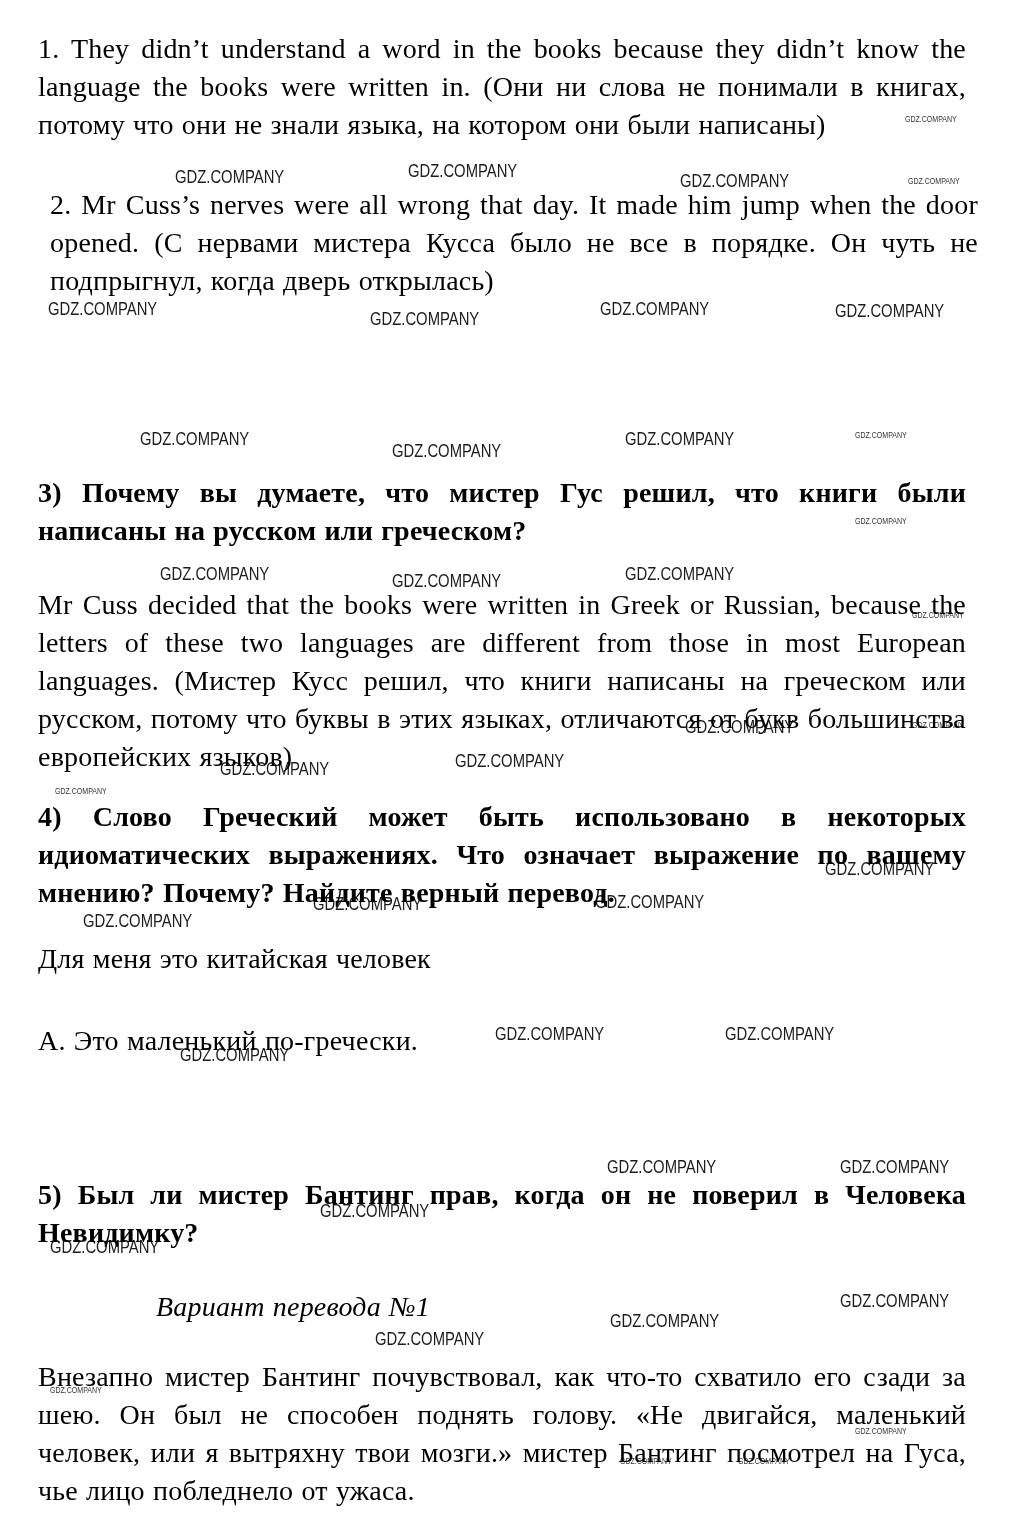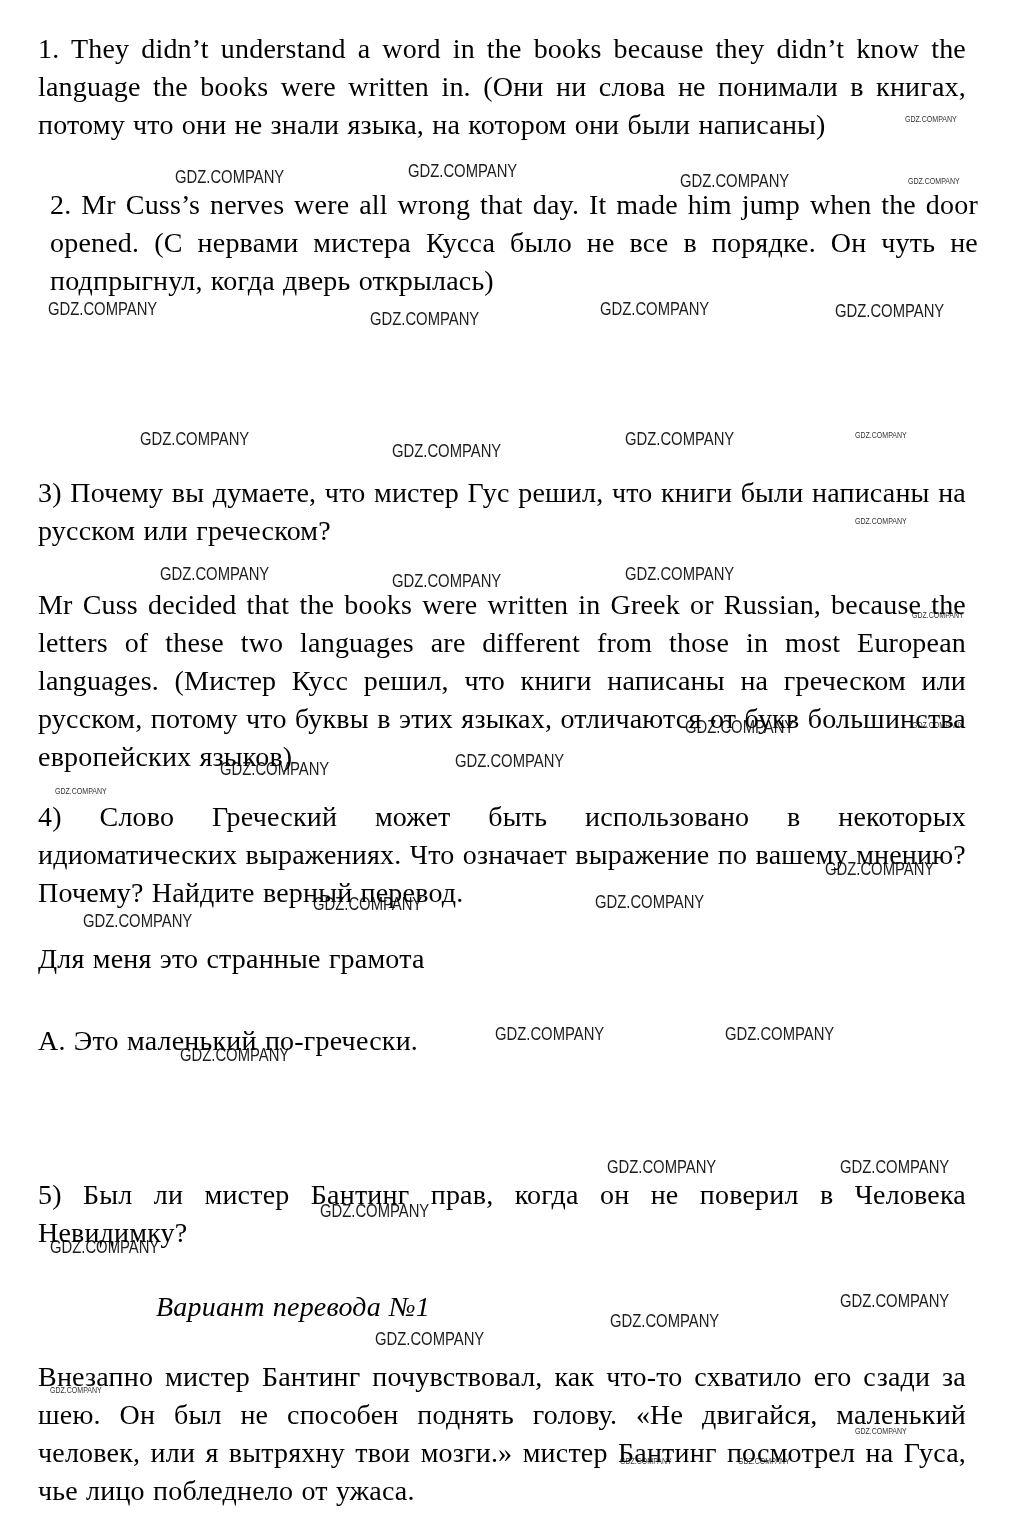--- a/index.html
+++ b/index.html
@@ -21,21 +21,21 @@
     left: 38px;
     width: 928px;
     margin: 0;
     font-size: 28px;
     line-height: 1.36;
     text-align: justify;
     letter-spacing: 0.2px;
     word-spacing: 1px;
   }
   .para.b {
-    font-weight: normal;
+    font-weight: bold;
   }
   .para.ic {
     font-style: italic;
     text-align: left;
     width: 700px;
     left: 156px;
   }
   .para.nj {
     text-align: left;
   }
@@ -106,19 +106,19 @@
       <span class="wm sm" style="left: 855px; top: 1426px;">GDZ.COMPANY</span>
       <span class="wm sm" style="left: 620px; top: 1456px;">GDZ.COMPANY</span>
       <span class="wm sm" style="left: 738px; top: 1456px;">GDZ.COMPANY</span>
     </div>
 
   <p class="para" style="top: 30px; font-family: Liberation Serif, serif;">1. They didn’t understand a word in the books because they didn’t know the language the books were written in. (Они ни слова не понимали в книгах, потому что они не знали языка, на котором они были написаны)</p>
   <p class="para" style="top: 186px; margin-left: 12px;">2. Mr Cuss’s nerves were all wrong that day. It made him jump when the door opened. (С нервами мистера Кусса было не все в порядке. Он чуть не подпрыгнул, когда дверь открылась)</p>
   <p class="para b" style="top: 474px;">3) Почему вы думаете, что мистер Гус решил, что книги были написаны на русском или греческом?</p>
   <p class="para" style="top: 586px;">Mr Cuss decided that the books were written in Greek or Russian, because the letters of these two languages are different from those in most European languages. (Мистер Кусс решил, что книги написаны на греческом или русском, потому что буквы в этих языках, отличаются от букв большинства европейских языков)</p>
   <p class="para b" style="top: 798px;">4) Слово Греческий может быть использовано в некоторых идиоматических выражениях. Что означает выражение по вашему мнению? Почему? Найдите верный перевод.</p>
-  <p class="para nj" style="top: 940px;">Для меня это странные грамота</p>
+  <p class="para nj" style="top: 940px;">Для меня это китайская человек</p>
   <p class="para nj" style="top: 1022px;">А. Это маленький по-гречески.</p>
   <p class="para b" style="top: 1176px;">5) Был ли мистер Бантинг прав, когда он не поверил в Человека Невидимку?</p>
   <p class="para ic" style="top: 1288px;">Вариант перевода №1</p>
   <p class="para" style="top: 1358px;">Внезапно мистер Бантинг почувствовал, как что-то схватило его сзади за шею. Он был не способен поднять голову. «Не двигайся, маленький человек, или я вытряхну твои мозги.» мистер Бантинг посмотрел на Гуса, чье лицо побледнело от ужаса.</p>
 
 </div>
 
 </body></html>

